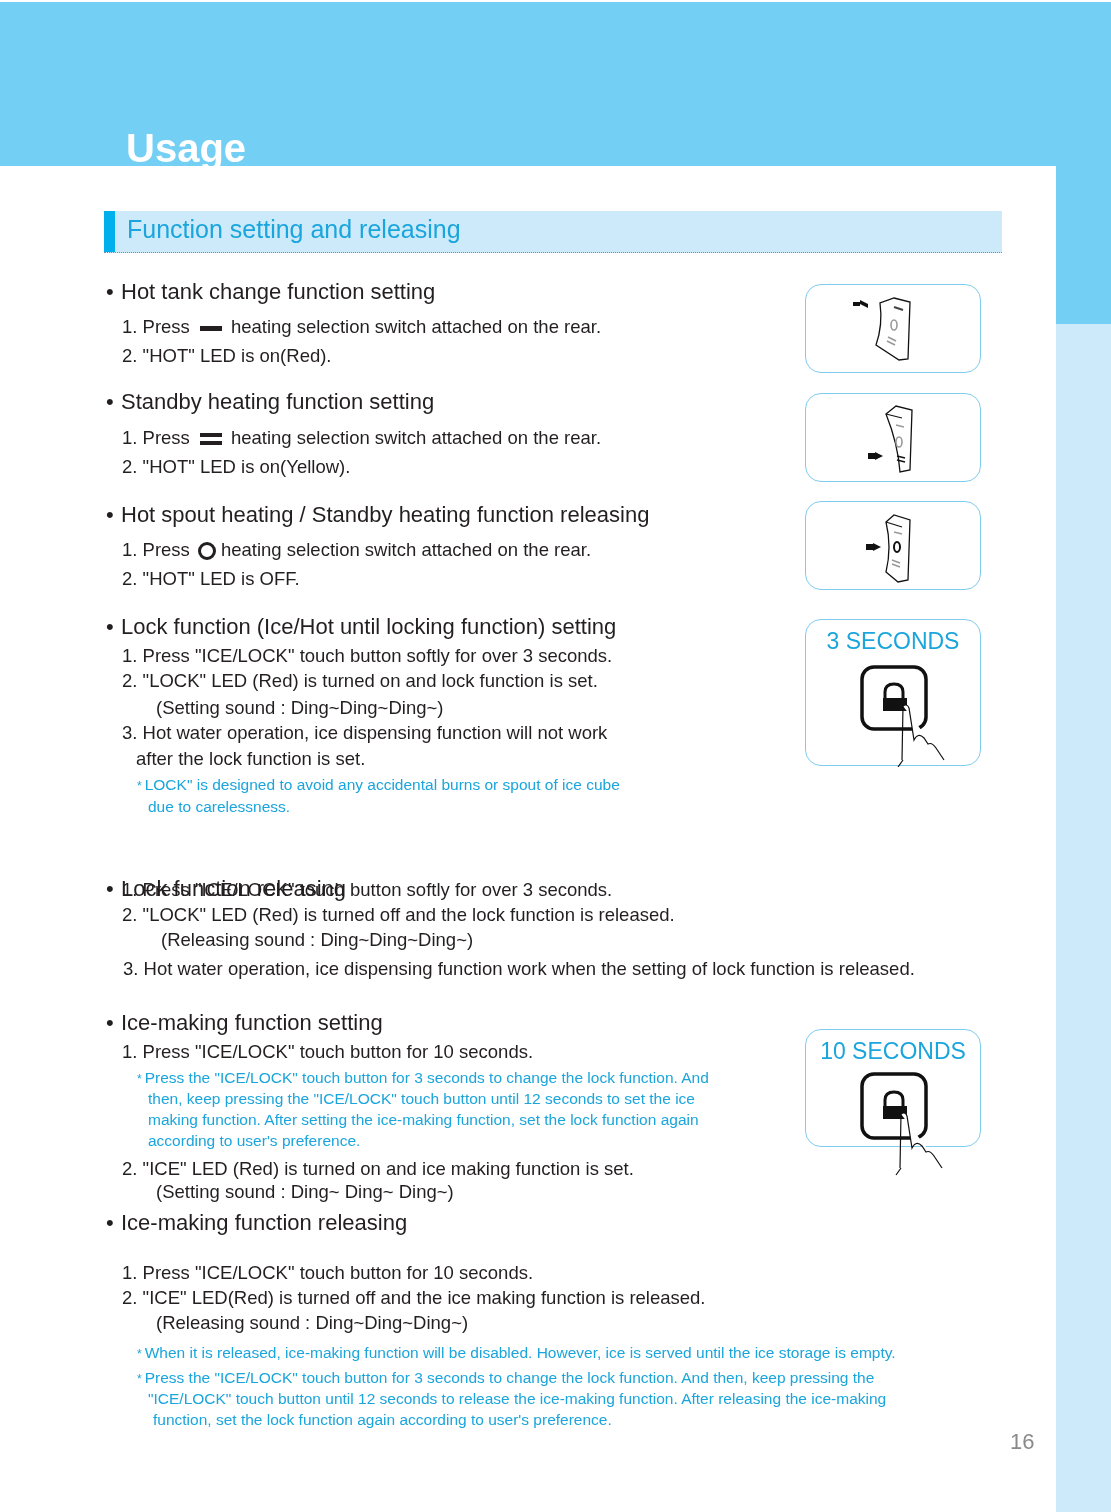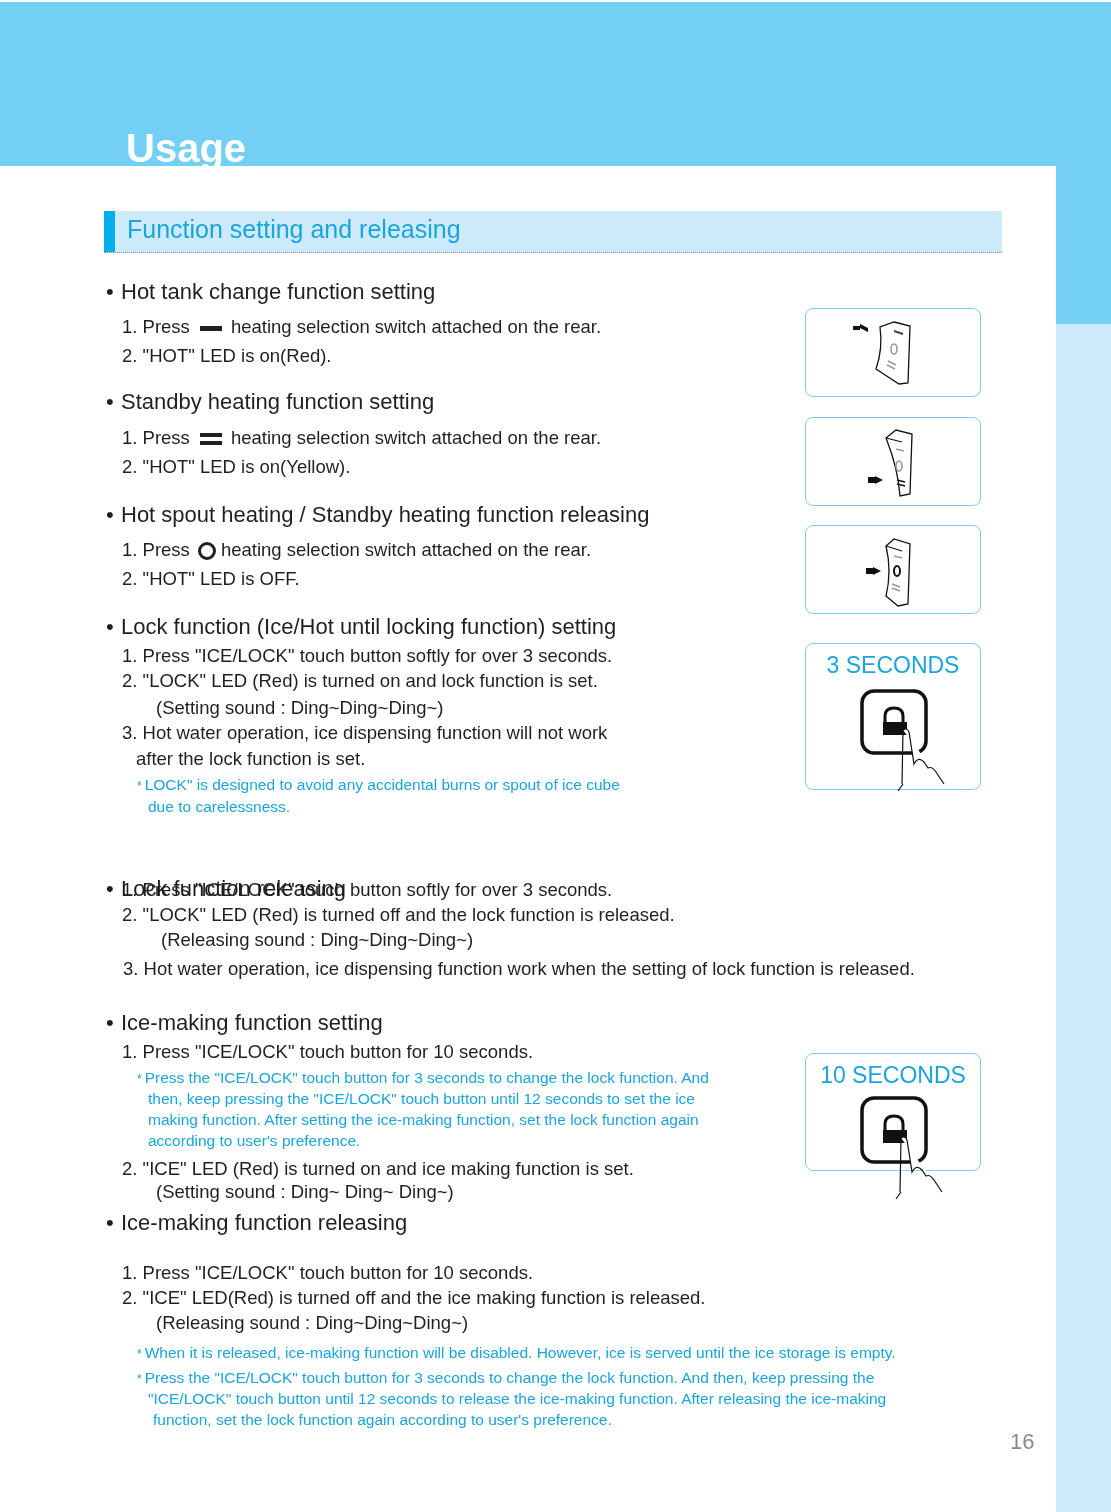--- a/index.html
+++ b/index.html
@@ -13,21 +13,21 @@
   .sec-head .bar{position:absolute;left:0;top:0;width:11px;height:41px;background:#00b0ec;}
   .sec-head .txt{position:absolute;left:23px;top:4px;font-size:25px;color:#1aa5dc;}
   .h{position:absolute;left:106px;font-size:22px;color:#231f20;white-space:nowrap;}
   .h .dot{display:inline-block;width:15px;}
   .l{position:absolute;font-size:18.5px;white-space:nowrap;color:#231f20;}
   .n{position:absolute;font-size:15.5px;white-space:nowrap;color:#1aa5dc;line-height:21px;}
   .n .star{font-size:12px;margin-right:3px;}
   .sym-dash{display:inline-block;width:22px;height:5px;background:#231f20;vertical-align:middle;margin:0 9px 0 10px;}
   .sym-eq{display:inline-block;width:22px;height:12px;vertical-align:middle;margin:0 9px 0 10px;border-top:4px solid #231f20;border-bottom:4px solid #231f20;box-sizing:border-box;}
   .sym-o{display:inline-block;width:12px;height:12px;border:3px solid #231f20;border-radius:50%;vertical-align:middle;margin:0 5px 0 8px;}
-  .fig{position:absolute;left:805px;width:176px;border:1px solid #7fcdee;border-radius:8px;background:#fff;box-sizing:border-box;margin-top:24px;}
+  .fig{position:absolute;left:805px;width:176px;border:1px solid #7fcdee;border-radius:16px;background:#fff;box-sizing:border-box;}
   .fig svg{position:absolute;left:0;top:0;}
   .fig .cap{position:absolute;left:0;width:100%;text-align:center;font-size:23px;color:#1aa5dc;top:8px;}
   .pnum{position:absolute;left:1010px;top:1429px;font-size:22px;color:#8a8a8a;}
 </style>
 </head>
 <body>
 
 <div class="topband"></div>
 <div class="rightband-top"></div>
 <div class="rightband"></div>

